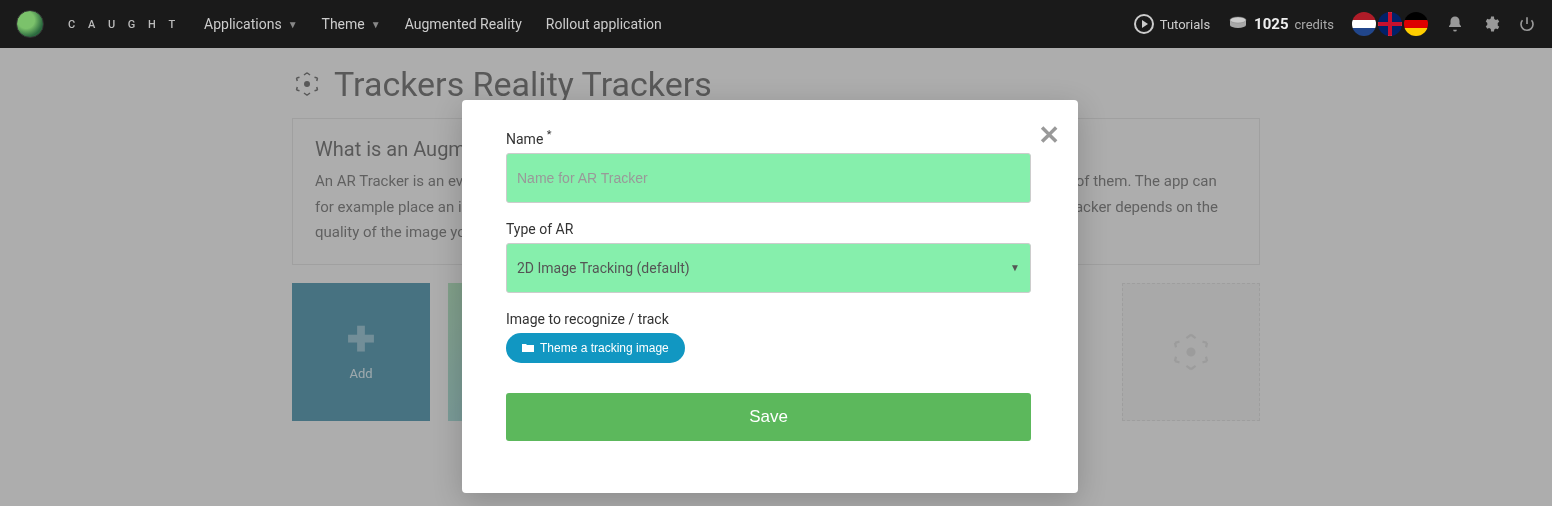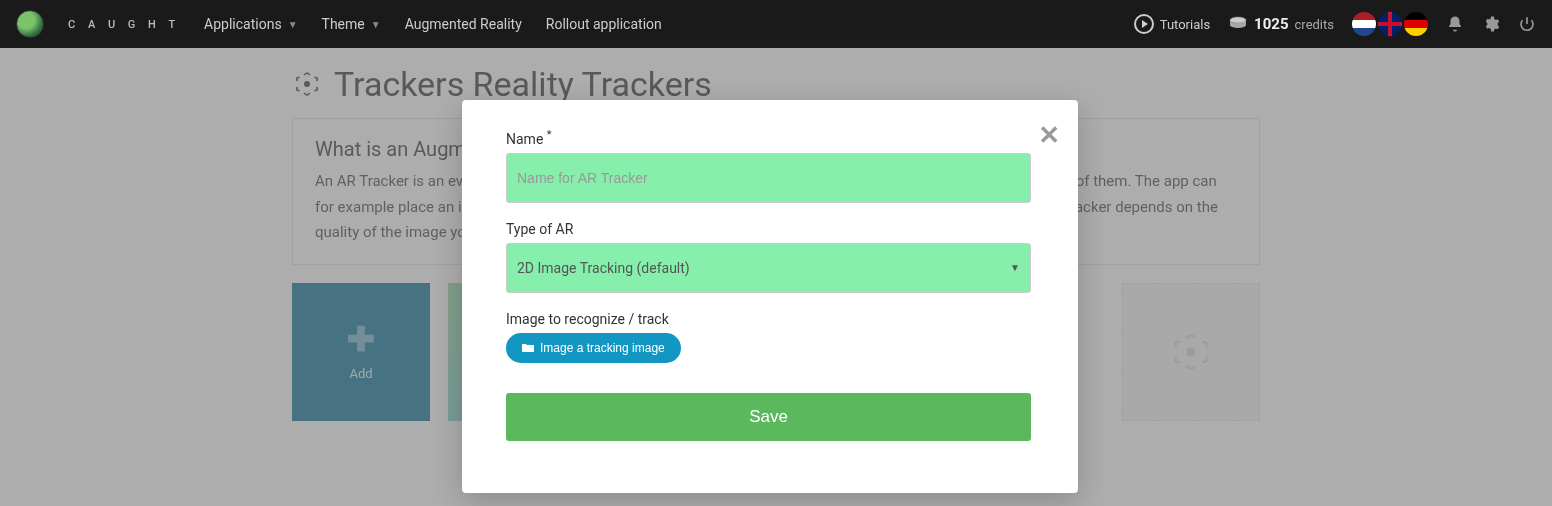--- a/index.html
+++ b/index.html
@@ -281,18 +281,18 @@
       <span class="select-caret">▼</span>
     </div>
   </div>
 
   <div class="form-row">
     <label class="form-label">Image to recognize / track</label>
     <button class="pill-btn">
       <svg width="12" height="10" viewBox="0 0 12 10" fill="#fff">
         <path d="M0 1h4l1 1h7v7H0z"></path>
       </svg>
-      <span>Image a tracking image</span>
+      <span>Theme a tracking image</span>
     </button>
   </div>
 
   <button class="save-btn">Save</button>
 </div>
 
 </body></html>

